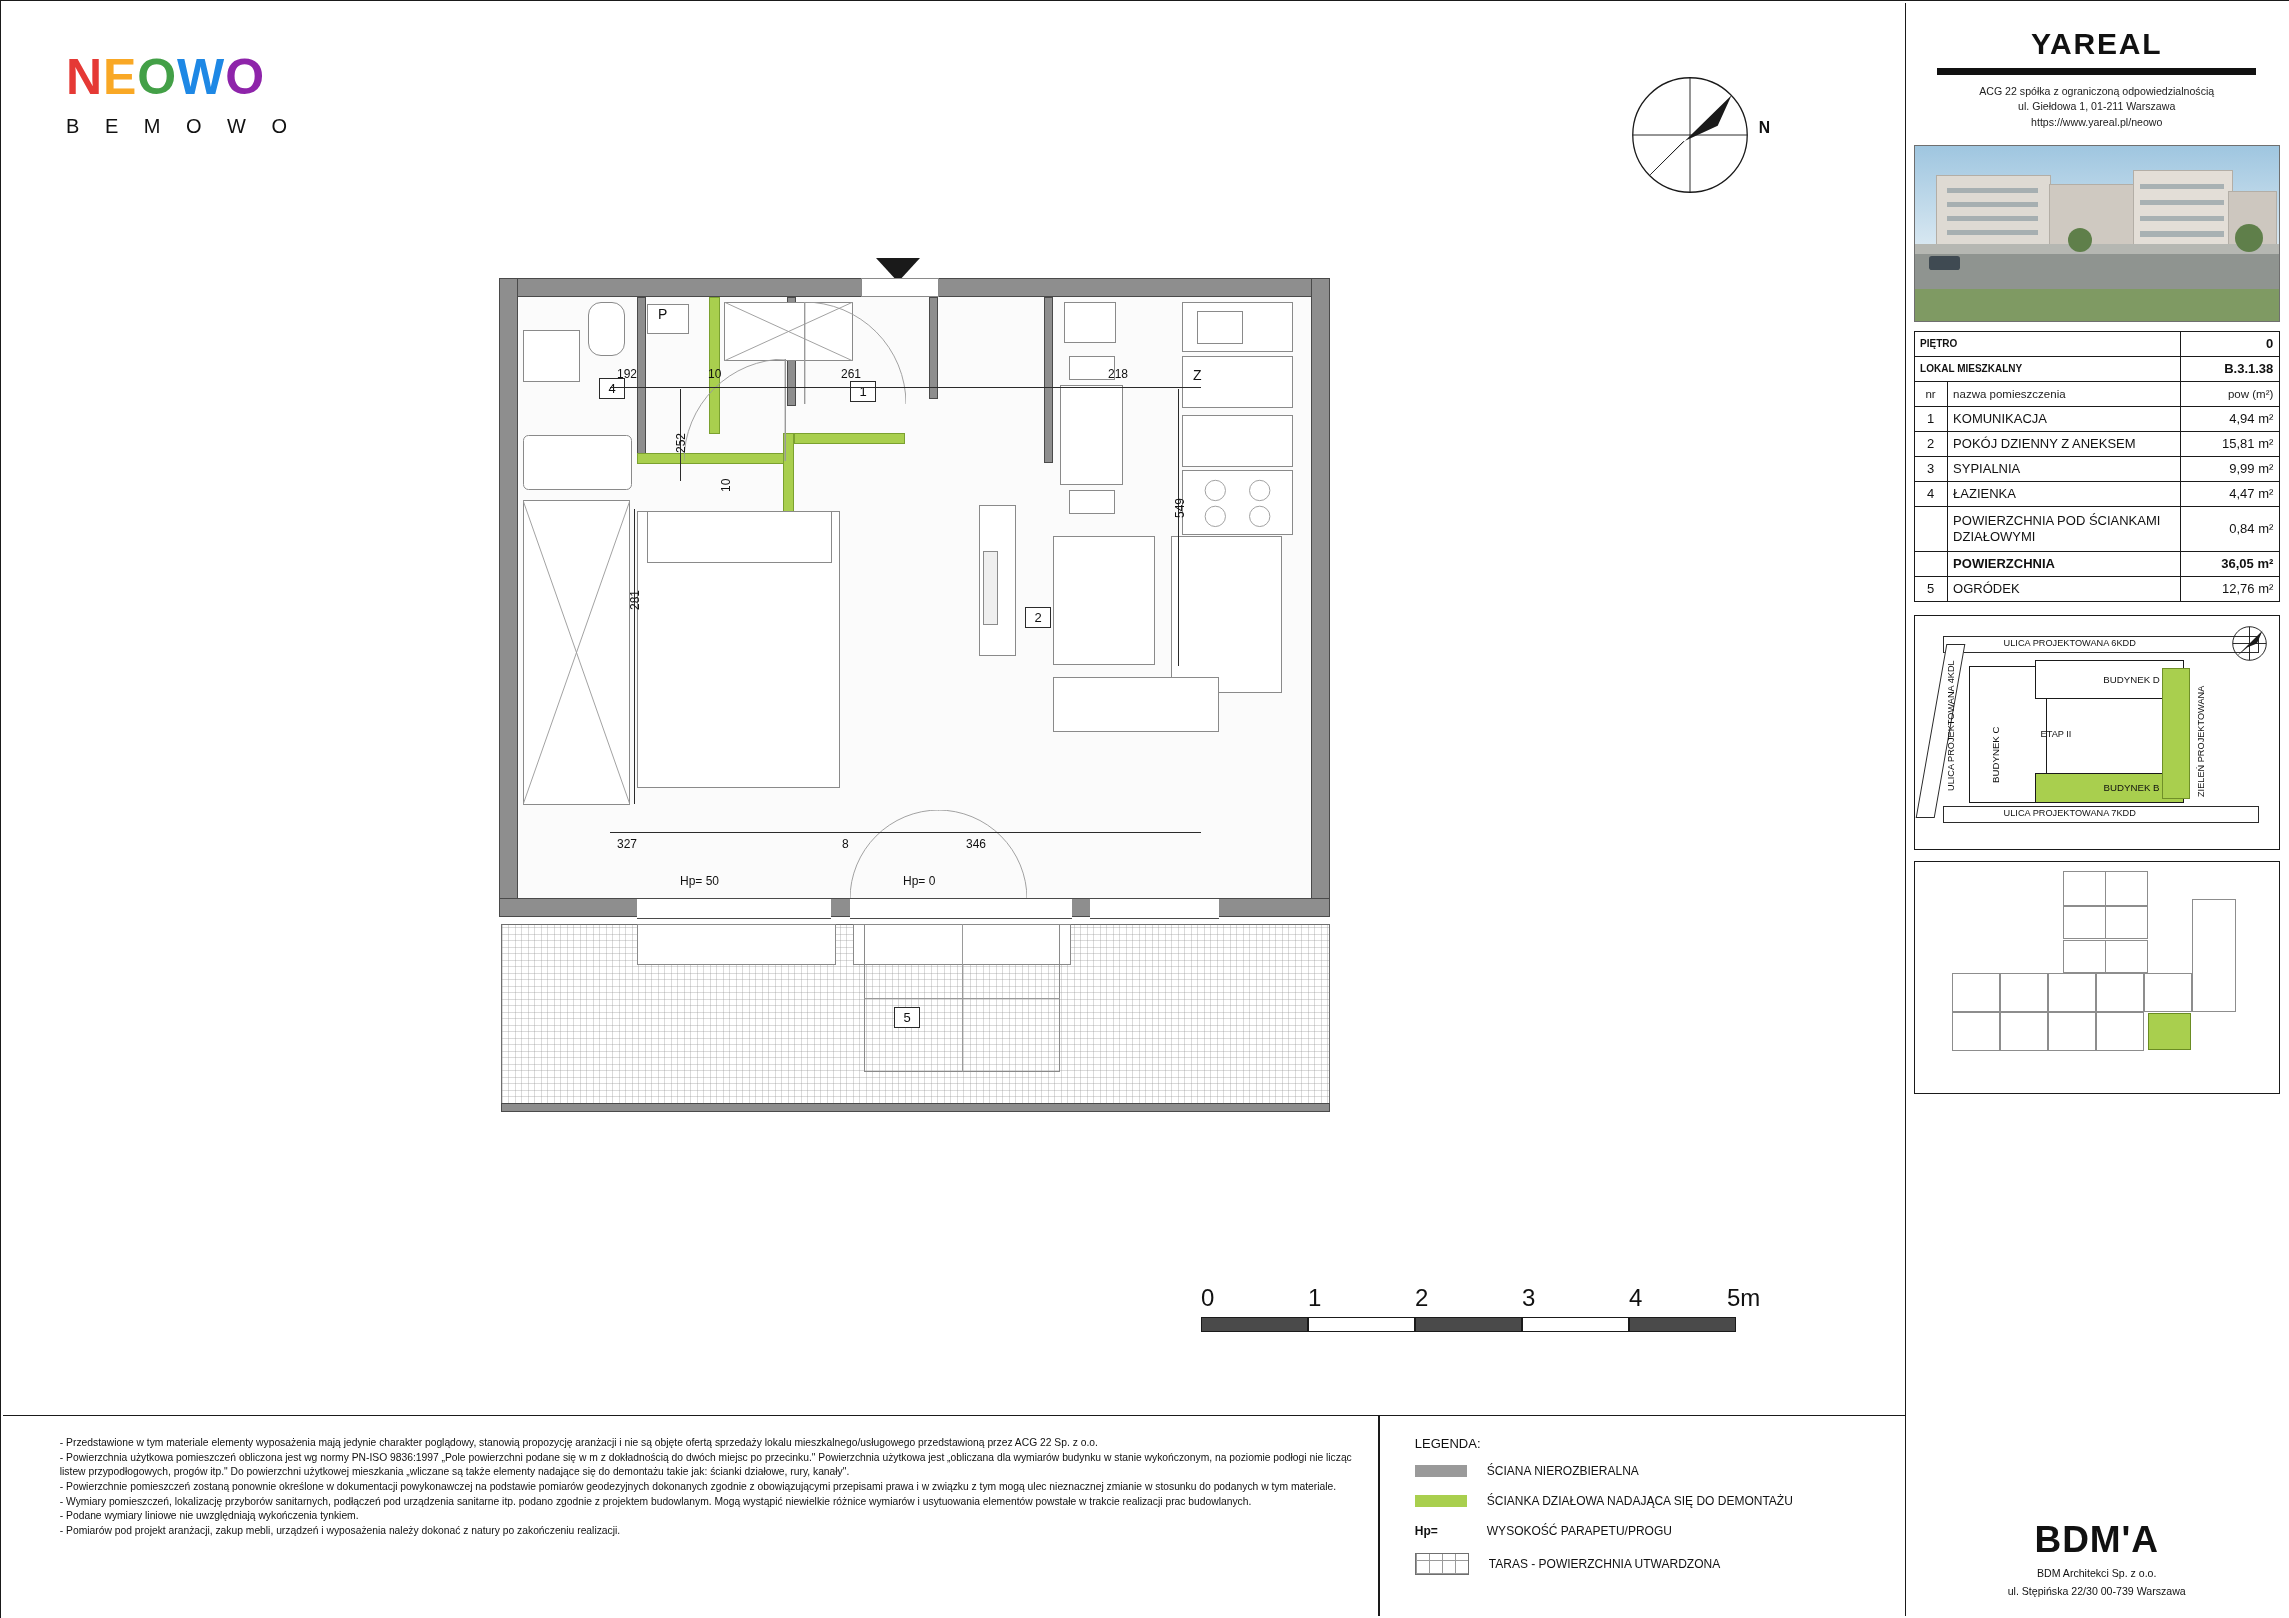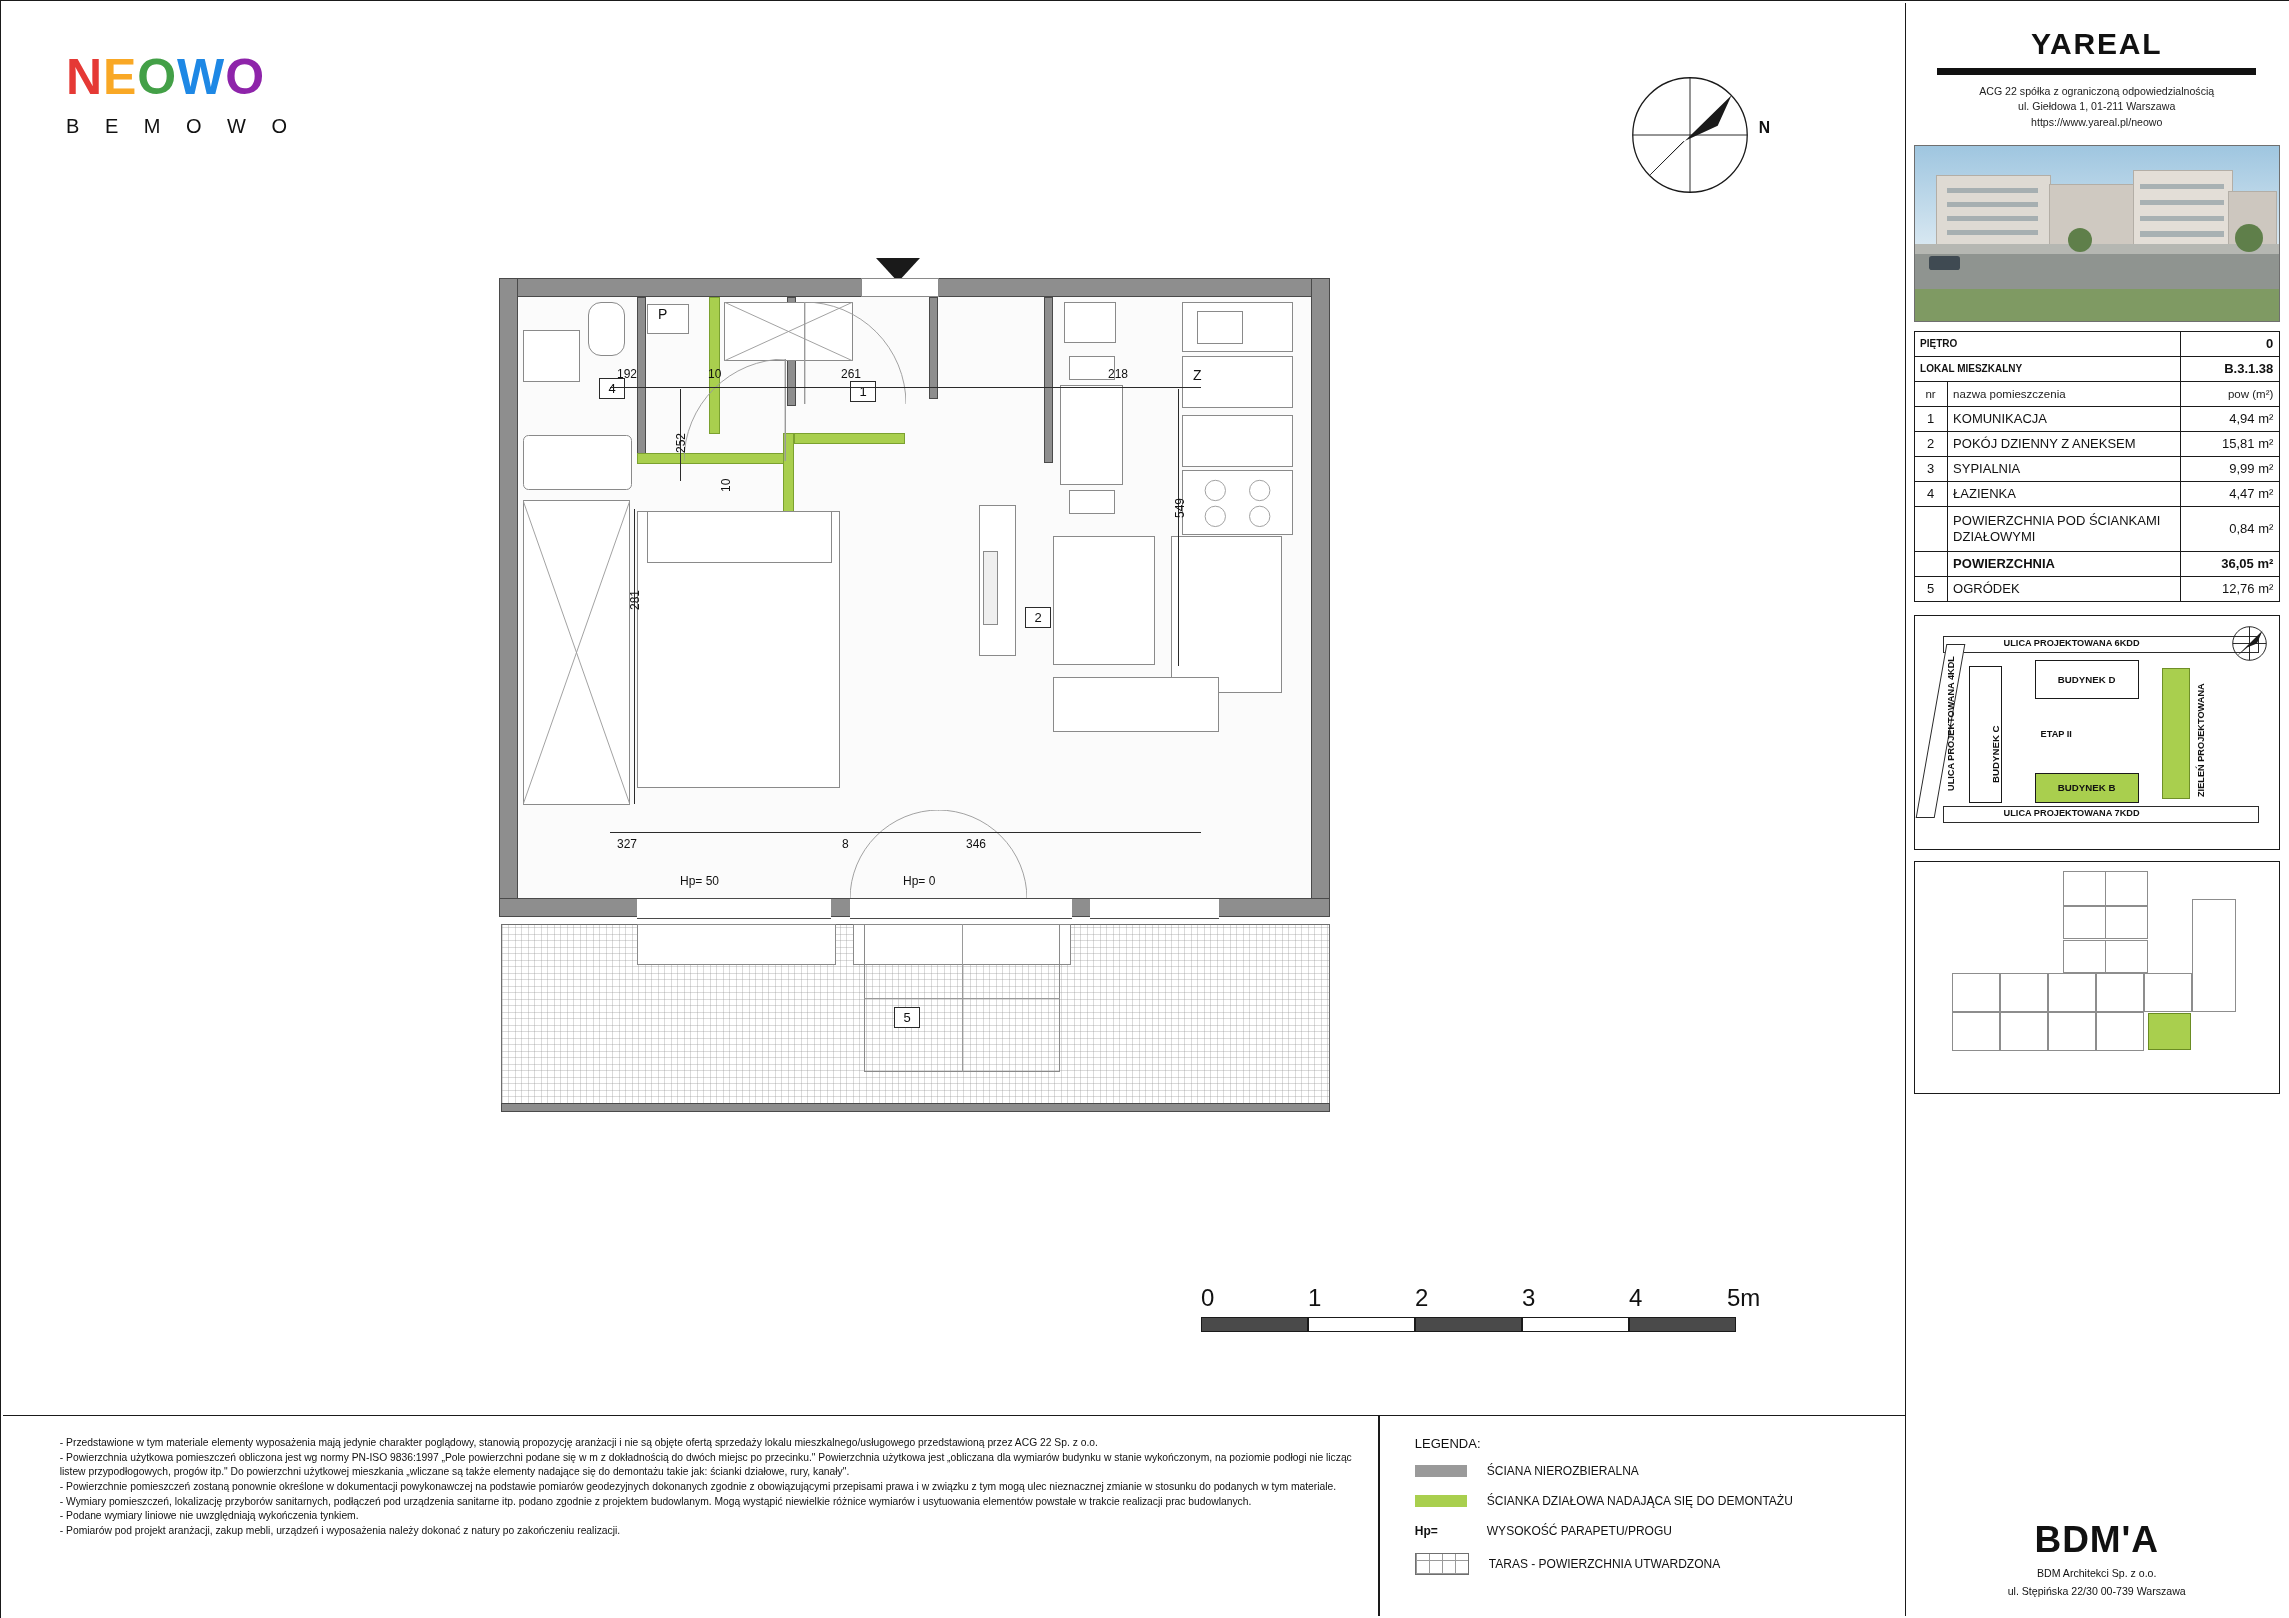--- a/index.html
+++ b/index.html
@@ -44,23 +44,23 @@
   .trow>div{padding:3.7px 5.5px;box-sizing:border-box;display:flex;align-items:center;}
   .c-nr{width:33px;border-right:0.9px solid #1a1a1a;justify-content:center;}
   .c-name{flex:1;border-right:0.9px solid #1a1a1a;}
   .c-area{width:98px;justify-content:flex-end;}
   .bold{font-weight:bold;}
   .pietro .c-name{font-weight:bold;font-size:10px;}
   .hdr-small{font-size:11.5px;color:#222;}
   .two-line{line-height:1.25;}
 
   
-  .siteplan{margin:13px 7.4px 0 7.4px;height:233px;border:0.9px solid #1a1a1a;position:relative;background:#fff;overflow:hidden;font-weight:bold;}
+  .siteplan{margin:13px 7.4px 0 7.4px;height:233px;border:0.9px solid #1a1a1a;position:relative;background:#fff;overflow:hidden;}
   .sp-road{position:absolute;background:#fff;border:0.9px solid #2b2b2b;}
-  .sp-b{position:absolute;border:1.4px solid #1a1a1a;background:#fff;display:flex;align-items:center;justify-content:center;font-size:9.7px;}
+  .sp-b{position:absolute;border:1.4px solid #1a1a1a;background:#fff;display:flex;align-items:center;justify-content:center;font-size:9.7px;padding-left:45px;}
   .sp-green{position:absolute;background:#a9cf4e;border:0.9px solid #6f8f28;}
   .sp-lbl{position:absolute;font-size:9.2px;}
   .rot{transform:rotate(-90deg);transform-origin:left top;white-space:nowrap;}
 
   
   .keyplan{margin:11px 7.4px 0 7.4px;height:231px;border:0.9px solid #1a1a1a;position:relative;background:#fff;overflow:hidden;}
   .kp-u{position:absolute;border:0.9px solid #8d8d8d;background:#fff;}
   .kp-hi{position:absolute;background:#a9cf4e;border:0.9px solid #6a8c23;}
 
   

